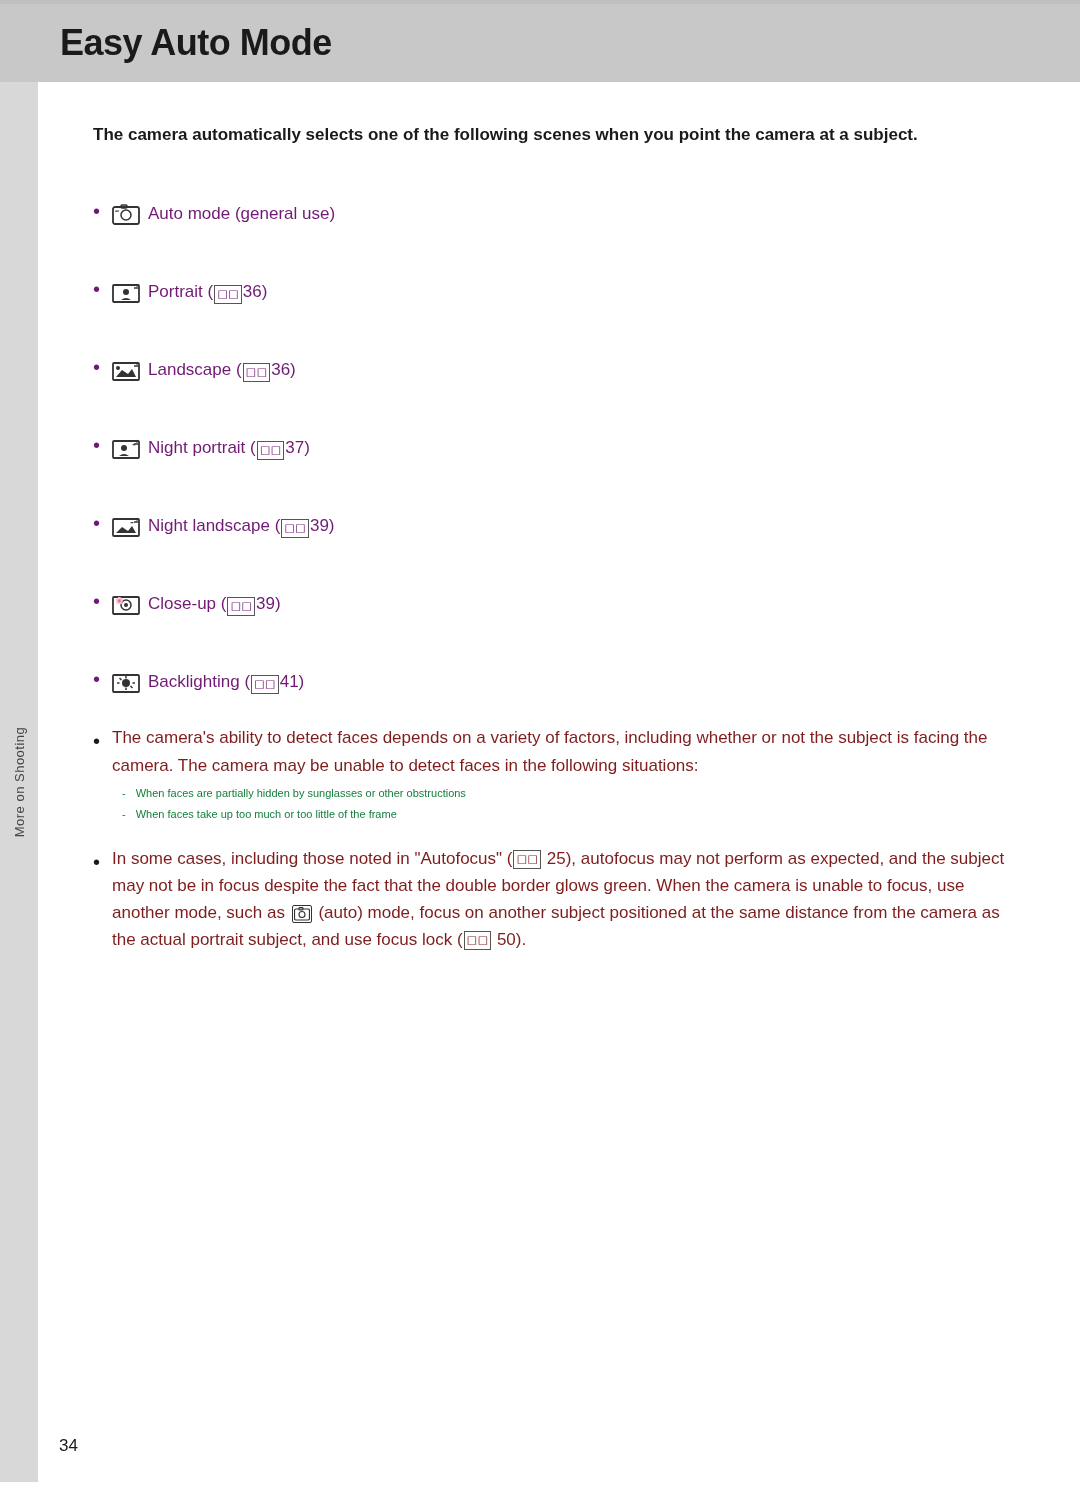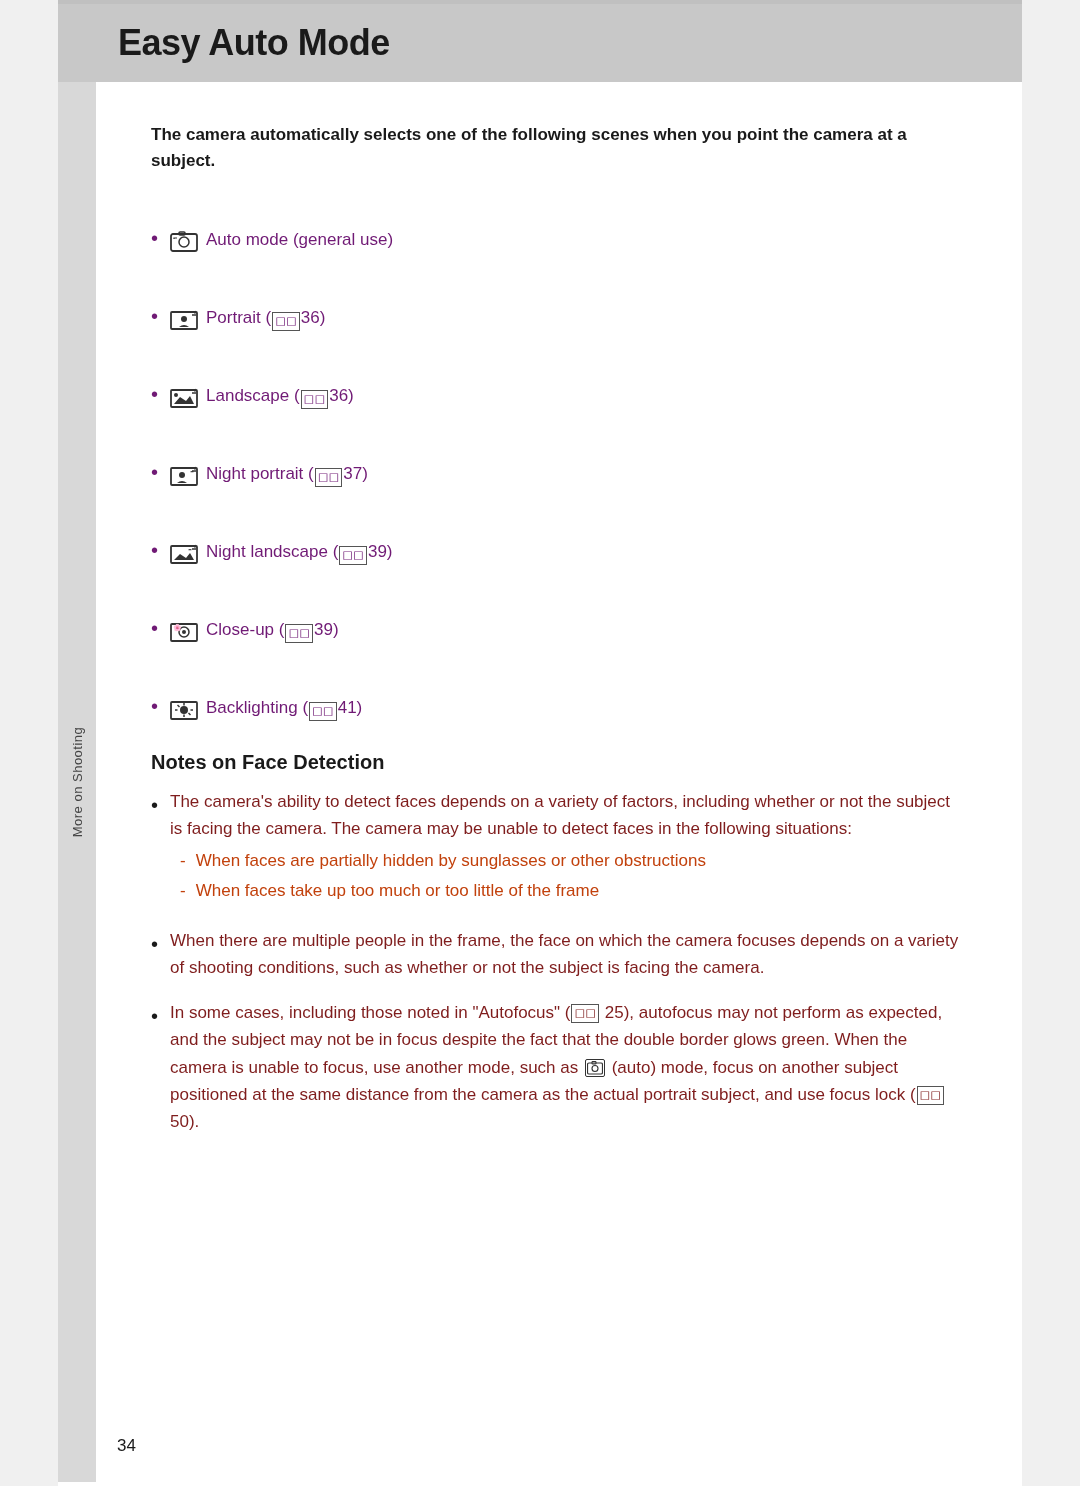--- a/index.html
+++ b/index.html
@@ -11,21 +11,21 @@
     body {
       background: #f0f0f0;
       display: flex;
       justify-content: center;
       align-items: flex-start;
       min-height: 100vh;
       font-family: 'Arial', sans-serif;
     }
 
     .page {
-      width: 964px;
+      width: 1080px;
       min-height: 1486px;
       background: #ffffff;
       position: relative;
       padding: 0;
       overflow: hidden;
     }
 
     .top-border {
       width: 100%;
       height: 4px;
@@ -154,22 +154,22 @@
 
     .sub-list {
       list-style: none;
       margin-top: 6px;
       padding-left: 10px;
     }
 
     .sub-list li {
       display: flex;
       align-items: center;
-      font-size: 17px;
-      color: #c2410c;
+      font-size: 11px;
+      color: #15803d;
       margin-bottom: 4px;
       line-height: 1.55;
     }
 
     .sub-list li::before {
       content: '-';
       margin-right: 10px;
       flex-shrink: 0;
     }
 
@@ -311,41 +311,37 @@
               <line x1="18.5" y1="14" x2="20.5" y2="16" stroke="#333" stroke-width="1.5"></line>
             </svg>
             <span>Backlighting (</span>
               <span class="square-ref">◻◻</span>
               <span> 41)</span>
           </li>
         </ul>
       </div>
 
       <div class="notes-section">
-        <h2 class="section-title">Notes on Face Detection</h2>
 
         <ul class="notes-list">
 
           <li>
             <div>
               <p>The camera's ability to detect faces depends on a variety of factors, including whether or not the subject is facing the camera. The camera may be unable to detect faces in the following situations:</p>
               <ul class="sub-list">
                 <li>
                     <span>When faces are partially hidden by sunglasses or other obstructions</span>
                   </li>
                 <li>
                     <span>When faces take up too much or too little of the frame</span>
                   </li>
               </ul>
             </div>
           </li>
 
-          <li>
-            <p>When there are multiple people in the frame, the face on which the camera focuses depends on a variety of shooting conditions, such as whether or not the subject is facing the camera.</p>
-          </li>
 
           <li>
             <p>In some cases, including those noted in "Autofocus" (<span class="square-ref">◻◻</span> 25), autofocus may not perform as expected, and the subject may not be in focus despite the fact that the double border glows green. When the camera is unable to focus, use another mode, such as <span class="inline-icon">
               <svg width="16" height="14" viewBox="0 0 16 14" xmlns="http://www.w3.org/2000/svg">
                 <rect x="0.5" y="2" width="15" height="11" rx="1.5" fill="none" stroke="#333" stroke-width="1.2"></rect>
                 <circle cx="8" cy="7.5" r="3" fill="none" stroke="#333" stroke-width="1.1"></circle>
                 <rect x="5" y="0.5" width="4" height="2.5" rx="0.8" fill="none" stroke="#333" stroke-width="1.1"></rect>
               </svg>
             </span> (auto) mode, focus on another subject positioned at the same distance from the camera as the actual portrait subject, and use focus lock (<span class="square-ref">◻◻</span> 50).</p>
           </li>

